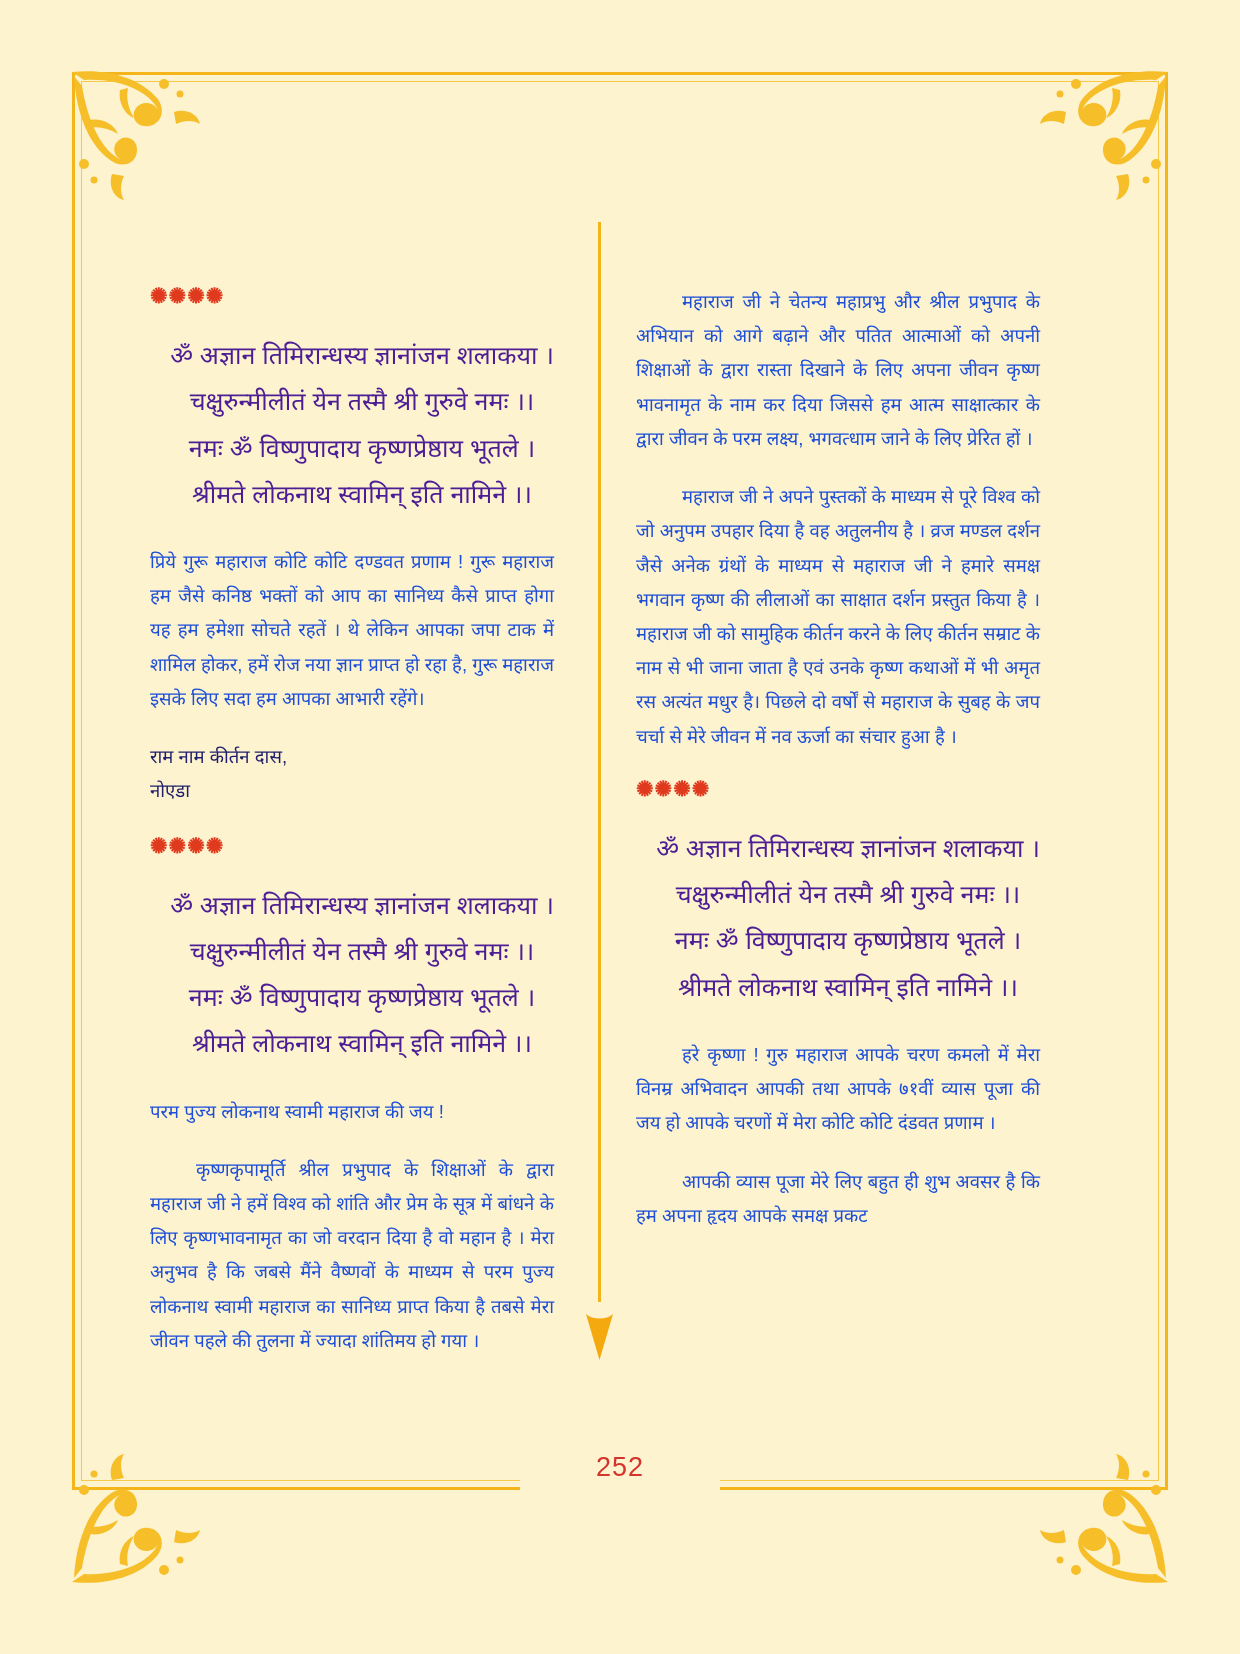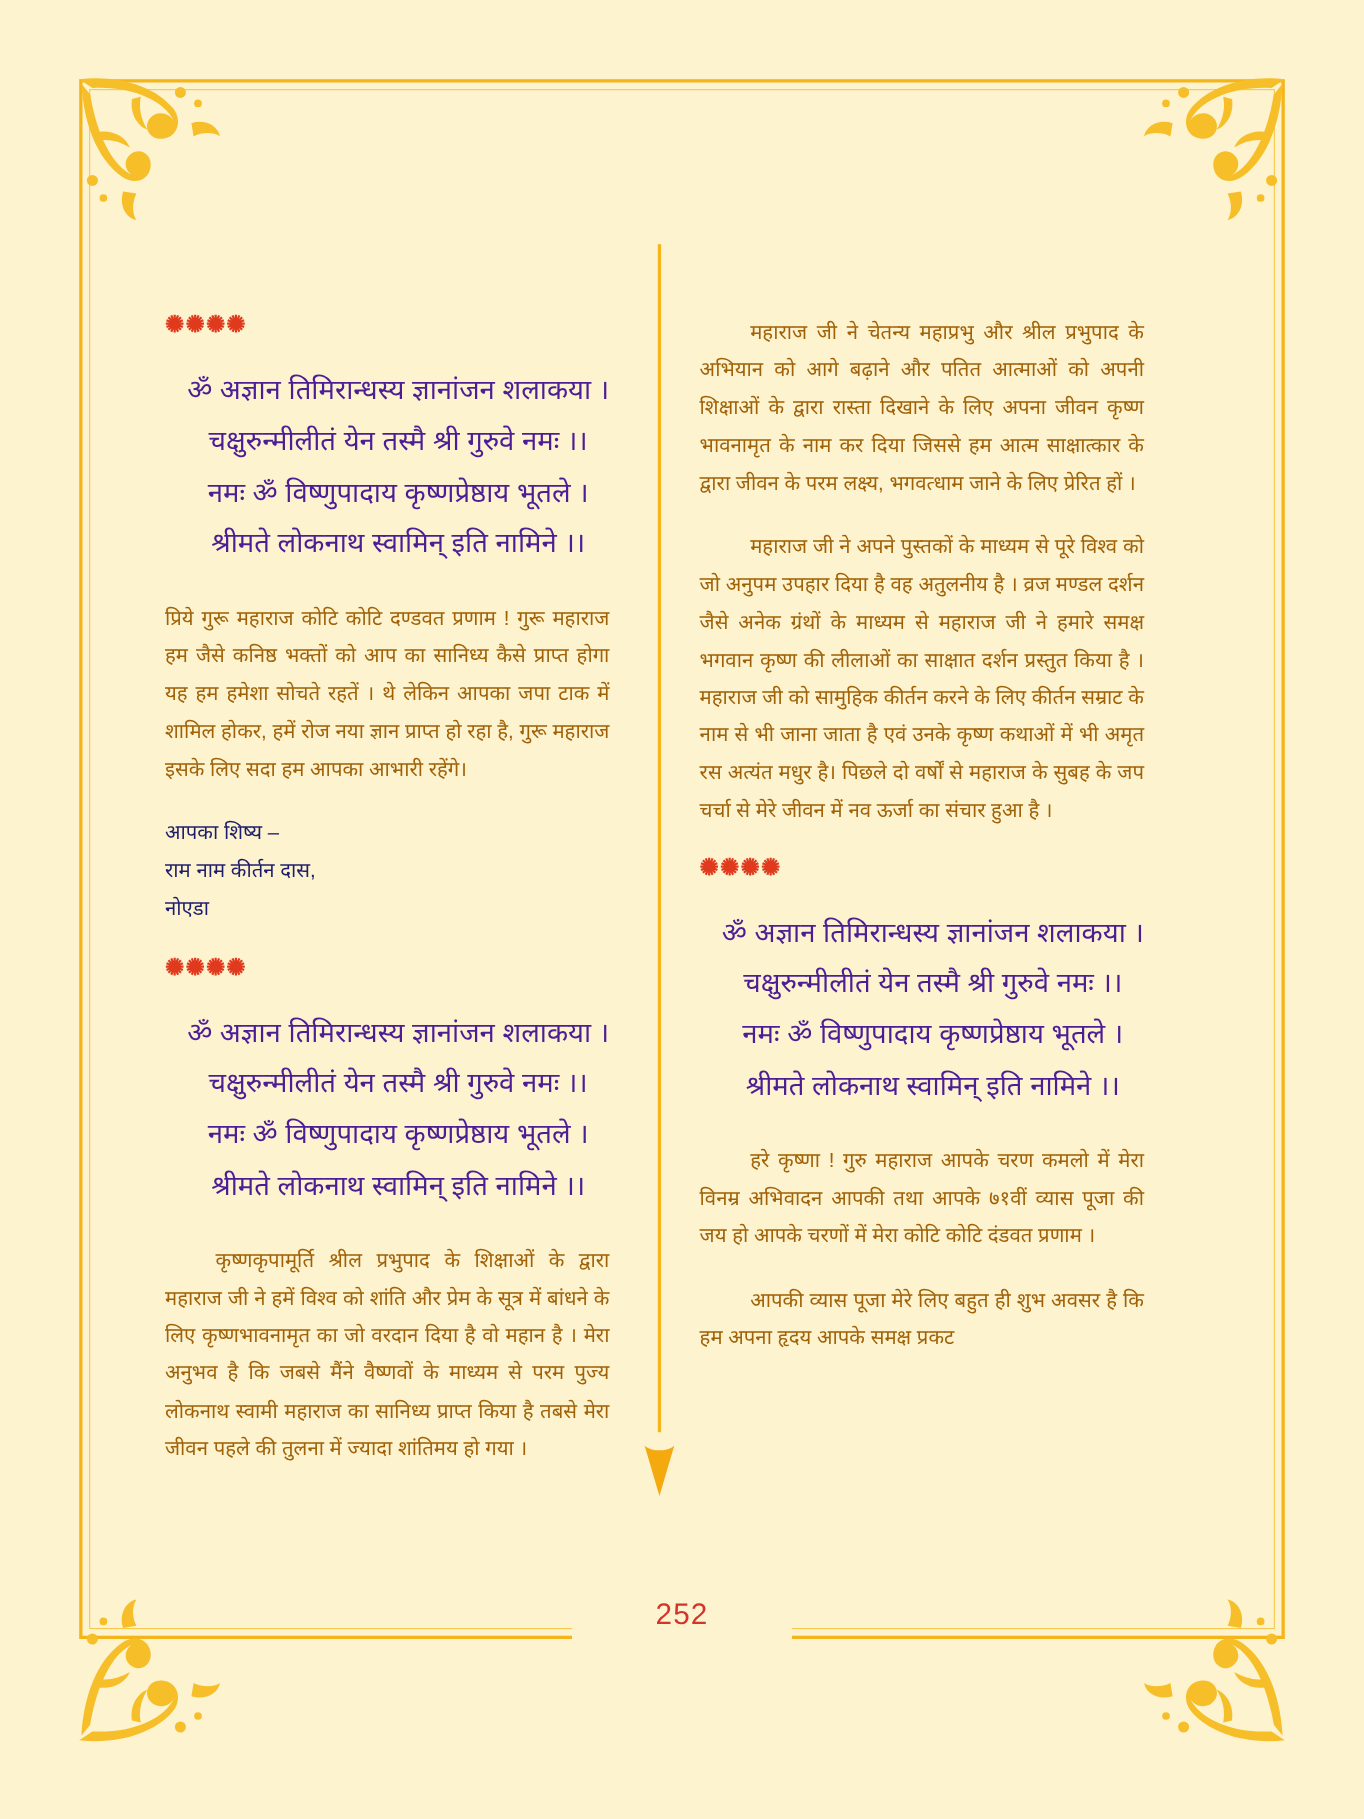--- a/index.html
+++ b/index.html
@@ -100,21 +100,21 @@
     text-align: center;
   }
   .verse div { white-space: nowrap; }
 
   p.para {
     margin: 0 0 24px 0;
     font-size: 18.5px;
     line-height: 1.85;
     text-align: justify;
     text-justify: inter-word;
-    color: #a16207;
+    color: #1d4ed8;
   }
   p.indent { text-indent: 46px; }
   p.noindent { text-indent: 0; }
 
   .sign {
     margin: 0 0 26px 0;
     font-size: 18.5px;
     line-height: 1.85;
     color: #1d1d6b;
   }
@@ -219,34 +219,34 @@
     <div class="verse">
       <div>ॐ अज्ञान तिमिरान्धस्य ज्ञानांजन शलाकया ।</div>
       <div>चक्षुरुन्मीलीतं येन तस्मै श्री गुरुवे नमः ।।</div>
       <div>नमः ॐ विष्णुपादाय कृष्णप्रेष्ठाय भूतले ।</div>
       <div>श्रीमते लोकनाथ स्वामिन् इति नामिने ।।</div>
     </div>
 
     <p class="para noindent">प्रिये गुरू महाराज कोटि कोटि दण्डवत प्रणाम ! गुरू महाराज हम जैसे कनिष्ठ भक्तों को आप का सानिध्य कैसे प्राप्त होगा यह हम हमेशा सोचते रहतें । थे लेकिन आपका जपा टाक में शामिल होकर, हमें रोज नया ज्ञान प्राप्त हो रहा है, गुरू महाराज इसके लिए सदा हम आपका आभारी रहेंगे।</p>
 
     <div class="sign">
-      <div>आपका शिष्य –</div>
       <div>राम नाम कीर्तन दास,</div>
       <div>नोएडा</div>
     </div>
 
     <div class="stars">✺✺✺✺</div>
 
     <div class="verse">
       <div>ॐ अज्ञान तिमिरान्धस्य ज्ञानांजन शलाकया ।</div>
       <div>चक्षुरुन्मीलीतं येन तस्मै श्री गुरुवे नमः ।।</div>
       <div>नमः ॐ विष्णुपादाय कृष्णप्रेष्ठाय भूतले ।</div>
       <div>श्रीमते लोकनाथ स्वामिन् इति नामिने ।।</div>
     </div>
 
+    <p class="para noindent">परम पुज्य लोकनाथ स्वामी महाराज की जय !</p>
 
     <p class="para indent">कृष्णकृपामूर्ति श्रील प्रभुपाद के शिक्षाओं के द्वारा महाराज जी ने हमें विश्व को शांति और प्रेम के सूत्र में बांधने के लिए कृष्णभावनामृत का जो वरदान दिया है वो महान है । मेरा अनुभव है कि जबसे मैंने वैष्णवों के माध्यम से परम पुज्य लोकनाथ स्वामी महाराज का सानिध्य प्राप्त किया है तबसे मेरा जीवन पहले की तुलना में ज्यादा शांतिमय हो गया ।</p>
   </div>
 
   <div class="col col-right">
 
     <p class="para indent">महाराज जी ने चेतन्य महाप्रभु और श्रील प्रभुपाद के अभियान को आगे बढ़ाने और पतित आत्माओं को अपनी शिक्षाओं के द्वारा रास्ता दिखाने के लिए अपना जीवन कृष्ण भावनामृत के नाम कर दिया जिससे हम आत्म साक्षात्कार के द्वारा जीवन के परम लक्ष्य, भगवत्धाम जाने के लिए प्रेरित हों ।</p>
 
     <p class="para indent">महाराज जी ने अपने पुस्तकों के माध्यम से पूरे विश्व को जो अनुपम उपहार दिया है वह अतुलनीय है । व्रज मण्डल दर्शन जैसे अनेक ग्रंथों के माध्यम से महाराज जी ने हमारे समक्ष भगवान कृष्ण की लीलाओं का साक्षात दर्शन प्रस्तुत किया है । महाराज जी को सामुहिक कीर्तन करने के लिए कीर्तन सम्राट के नाम से भी जाना जाता है एवं उनके कृष्ण कथाओं में भी अमृत रस अत्यंत मधुर है। पिछले दो वर्षों से महाराज के सुबह के जप चर्चा से मेरे जीवन में नव ऊर्जा का संचार हुआ है ।</p>
 

